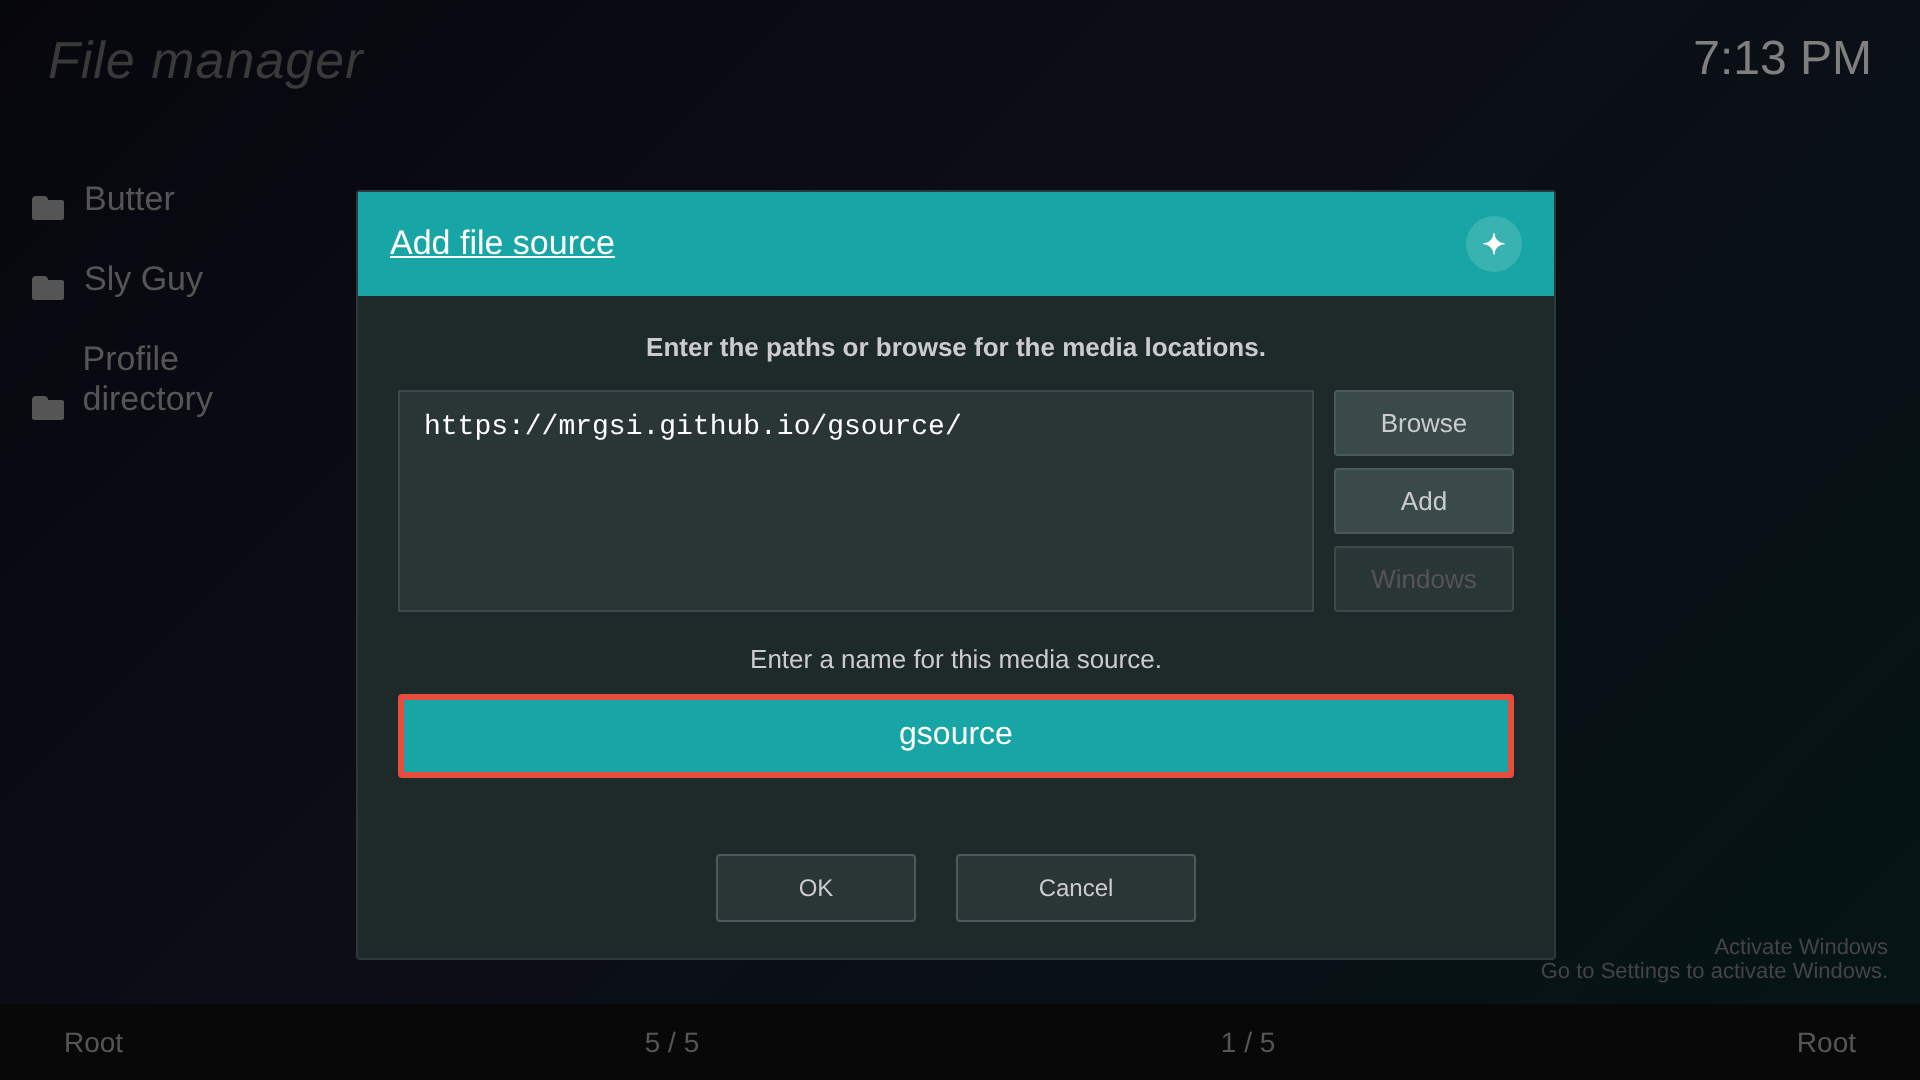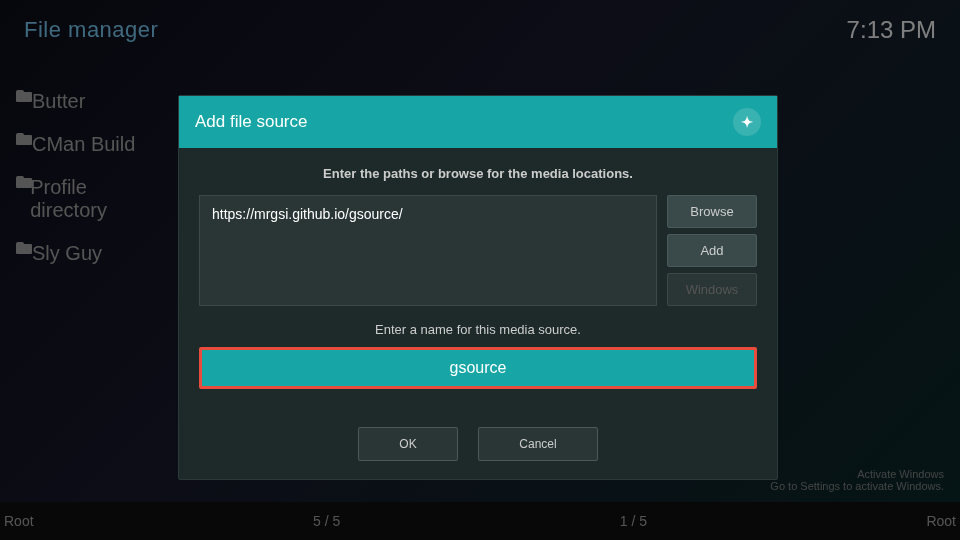--- a/index.html
+++ b/index.html
@@ -27,24 +27,25 @@
       top: 0; left: 0; right: 0;
       height: 60px;
       display: flex;
       align-items: center;
       justify-content: space-between;
       padding: 0 24px;
       z-index: 1;
     }
 
     .header-title {
-      color: #7dd3fc;
-      font-size: 22px;
+      color: #737373;
+      font-size: 26px;
       font-weight: 300;
       letter-spacing: 0.5px;
+      font-style: italic;
     }
 
     .header-time {
       color: #ffffff;
       font-size: 24px;
       font-weight: 300;
     }
 
     
     .sidebar {
@@ -52,25 +53,26 @@
       top: 60px;
       left: 0;
       width: 170px;
       bottom: 40px;
       padding: 20px 0;
       z-index: 1;
     }
 
     .sidebar-item {
       display: flex;
-      align-items: flex-start;
+      align-items: flex-end;
       padding: 10px 16px;
       color: #aaa;
-      font-size: 20px;
+      font-size: 17px;
       cursor: pointer;
+      gap: 10px;
     }
 
     .sidebar-item.active {
       color: #2eb8b8;
     }
 
     .folder-icon {
       width: 16px;
       height: 12px;
       display: inline-block;
@@ -101,21 +103,21 @@
 
     
     .footer {
       position: absolute;
       bottom: 0; left: 0; right: 0;
       height: 38px;
       background: #111;
       display: flex;
       align-items: center;
       justify-content: space-between;
-      padding: 0 4px;
+      padding: 0 32px;
       color: #aaa;
       font-size: 14px;
       z-index: 1;
       gap: 40px;
     }
 
     
     .overlay {
       position: absolute;
       inset: 0;
@@ -140,20 +142,21 @@
       padding: 12px 16px;
       display: flex;
       align-items: center;
       justify-content: space-between;
     }
 
     .dialog-header-title {
       color: #ffffff;
       font-size: 17px;
       font-weight: 500;
+      text-decoration: underline;
     }
 
     .kodi-logo {
       width: 28px;
       height: 28px;
       background: rgba(255,255,255,0.15);
       border-radius: 50%;
       display: flex;
       align-items: center;
       justify-content: center;
@@ -182,20 +185,21 @@
 
     .source-input-area {
       flex: 1;
       background: #2a3535;
       border: 1px solid #3a4a4a;
       min-height: 90px;
       padding: 10px 12px;
       color: #fff;
       font-size: 14px;
       vertical-align: top;
+      font-family: Liberation Mono, monospace;
     }
 
     .source-buttons {
       display: flex;
       flex-direction: column;
       gap: 6px;
       min-width: 90px;
     }
 
     .source-btn {
@@ -279,29 +283,25 @@
   <span class="header-time">7:13 PM</span>
 </div>
 
 <div class="sidebar">
   <div class="sidebar-item">
     <span class="folder-icon"></span>
     <span>Butter</span>
   </div>
   <div class="sidebar-item">
     <span class="folder-icon"></span>
-    <span>CMan Build</span>
+    <span>Sly Guy</span>
   </div>
   <div class="sidebar-item">
     <span class="folder-icon"></span>
     <span>Profile directory</span>
-  </div>
-  <div class="sidebar-item">
-    <span class="folder-icon"></span>
-    <span>Sly Guy</span>
   </div>
 </div>
 
 <div class="activate-windows">
   <div>Activate Windows</div>
   <div>Go to Settings to activate Windows.</div>
 </div>
 
 <div class="footer">
   <span>Root</span>

